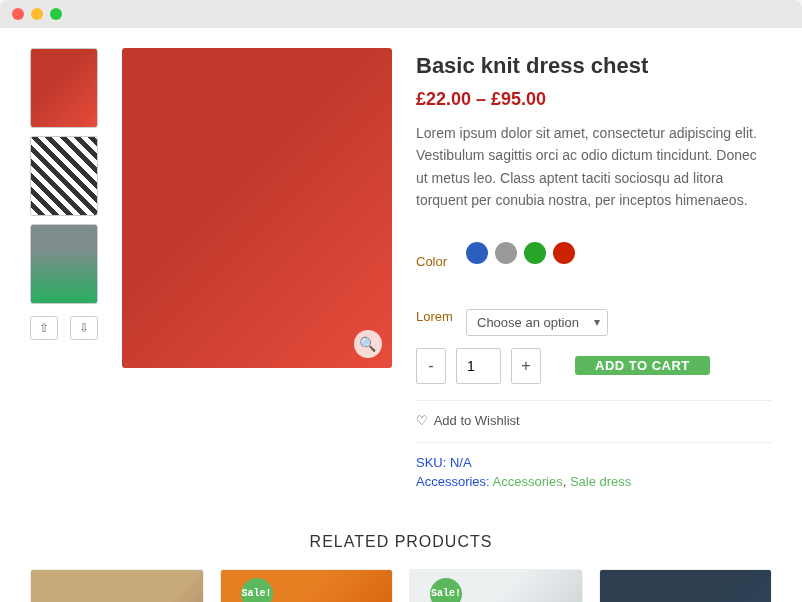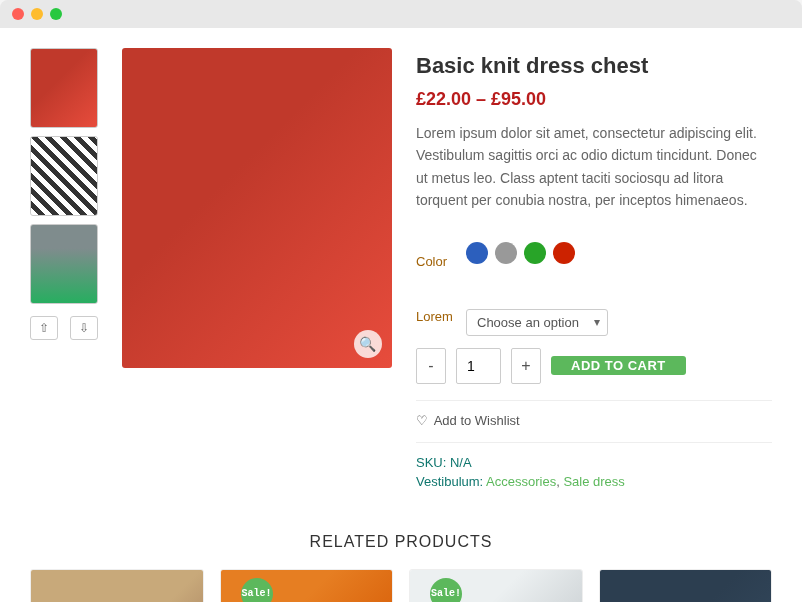--- a/index.html
+++ b/index.html
@@ -194,20 +194,21 @@
     .add-to-cart {
       background: #5cb85c;
       color: #fff;
       border: none;
       padding: 2px 20px;
       font-size: 13px;
       font-weight: bold;
       border-radius: 3px;
       cursor: pointer;
       letter-spacing: 0.5px;
+      margin-left: 24px;
     }
     .divider {
       border: none;
       border-top: 1px solid #eee;
       margin: 12px 0;
     }
     .wishlist-row {
       display: flex;
       align-items: center;
       gap: 6px;
@@ -215,21 +216,21 @@
       color: #555;
       cursor: pointer;
       margin-bottom: 14px;
     }
     .meta-row {
       font-size: 13px;
       color: #666;
       margin-bottom: 4px;
     }
     .meta-row span {
-      color: #0f766e;
+      color: #1d4ed8;
     }
     .meta-row a {
       color: #5cb85c;
       text-decoration: none;
       margin-top: 16px;
     }
     .related-section {
       padding: 10px 0 20px;
     }
     .related-title {
@@ -372,21 +373,21 @@
         </div>
 
         <hr class="divider">
 
         <div class="meta-row">
           <span>SKU:</span>
           <span>N/A</span>
         </div>
 
         <div class="meta-row">
-          <span>Vestibulum:</span>
+          <span>Accessories:</span>
           <a href="#">Accessories</a>,
           <a href="#"> Sale dress</a>
         </div>
       </div>
     </div>
 
     <div class="related-section">
       <div class="related-title">RELATED PRODUCTS</div>
       <div class="related-grid">
 

